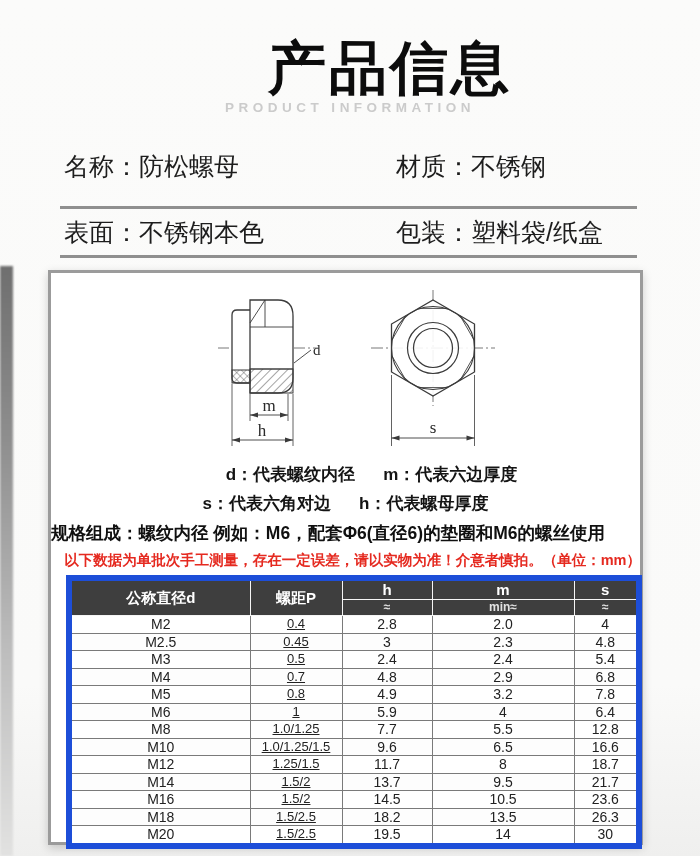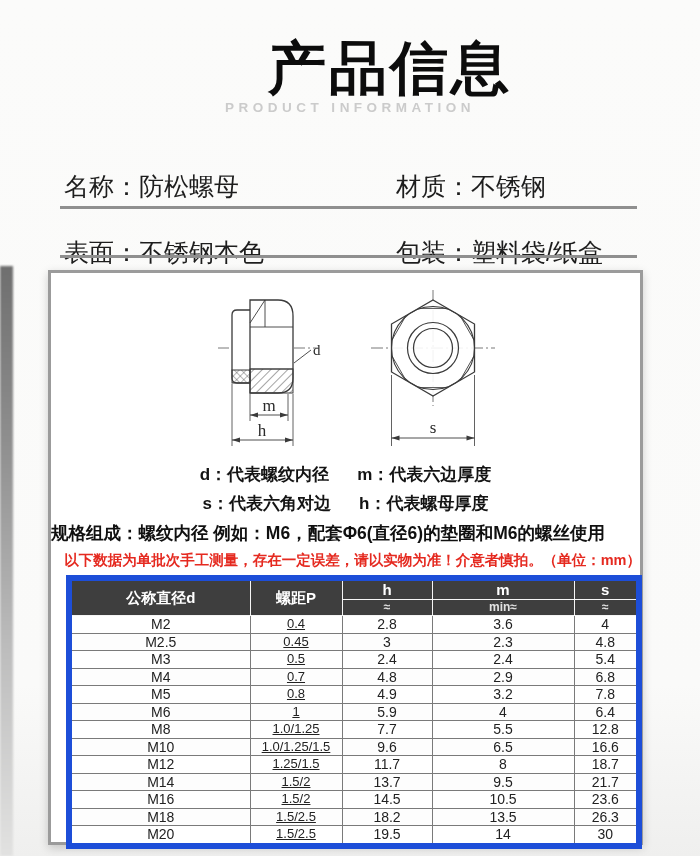--- a/index.html
+++ b/index.html
@@ -16,37 +16,37 @@
     filter:blur(1px);
   }
   .page-title{
     position:absolute;top:30px;left:0;width:700px;text-align:center;
     font-size:58px;font-weight:900;letter-spacing:3px;color:#0c0c0c;padding-left:40px;
   }
   .page-subtitle{
     position:absolute;top:100px;left:0;width:700px;text-align:center;
     font-size:13.5px;font-weight:700;letter-spacing:4.5px;color:#cbcbcb;
   }
-  .info-field{position:absolute;font-size:25px;color:#1d1d1d;font-weight:500;white-space:nowrap;margin-top:20px;}
+  .info-field{position:absolute;font-size:25px;color:#1d1d1d;font-weight:500;white-space:nowrap;}
   .f-name{left:64px;top:150px;}
   .f-material{left:396px;top:150px;}
   .f-surface{left:64px;top:216px;}
   .f-packaging{left:396px;top:216px;}
   .sep{position:absolute;left:60px;width:577px;height:3px;background:#8f8f8f;}
   .sep1{top:206px;}
   .sep2{top:255px;}
   .card{
     position:absolute;left:48px;top:270px;width:589px;height:569px;
     background:#ffffff;border:3px solid #9b9b9b;
     box-shadow:0 3px 9px rgba(0,0,0,.18);
   }
   .diagrams{position:absolute;left:115px;top:14px;width:360px;height:175px;}
   .legend-line{position:absolute;left:0;width:589px;text-align:center;
     font-size:17px;font-weight:700;color:#141414;white-space:nowrap;}
-  .legend-1{top:190px;}
+  .legend-1{top:190px;padding-left:26px;}
   .legend-2{top:219px;}
   .legend-gap{display:inline-block;width:28px;}
   .spec-line{position:absolute;left:0;top:248px;width:482px;
     font-size:17.5px;font-weight:700;color:#101010;white-space:nowrap;}
   .warning-line{position:absolute;left:1px;top:278px;width:589px;text-align:right;
     font-size:14.5px;font-weight:700;color:#e52a20;white-space:nowrap;}
   table.spec{
     position:absolute;left:15px;top:302px;width:570px;
     border-collapse:collapse;table-layout:fixed;
     border:6px solid #1d4ed8;
@@ -192,21 +192,21 @@
         <th>≈</th>
         <th>min≈</th>
         <th>≈</th>
       </tr>
     </thead>
     <tbody>
         <tr>
           <td>M2</td>
           <td>0.4</td>
           <td>2.8</td>
-          <td>3.6</td>
+          <td>2.0</td>
           <td>4</td>
         </tr>
         <tr>
           <td>M2.5</td>
           <td>0.45</td>
           <td>3</td>
           <td>2.3</td>
           <td>4.8</td>
         </tr>
         <tr>

